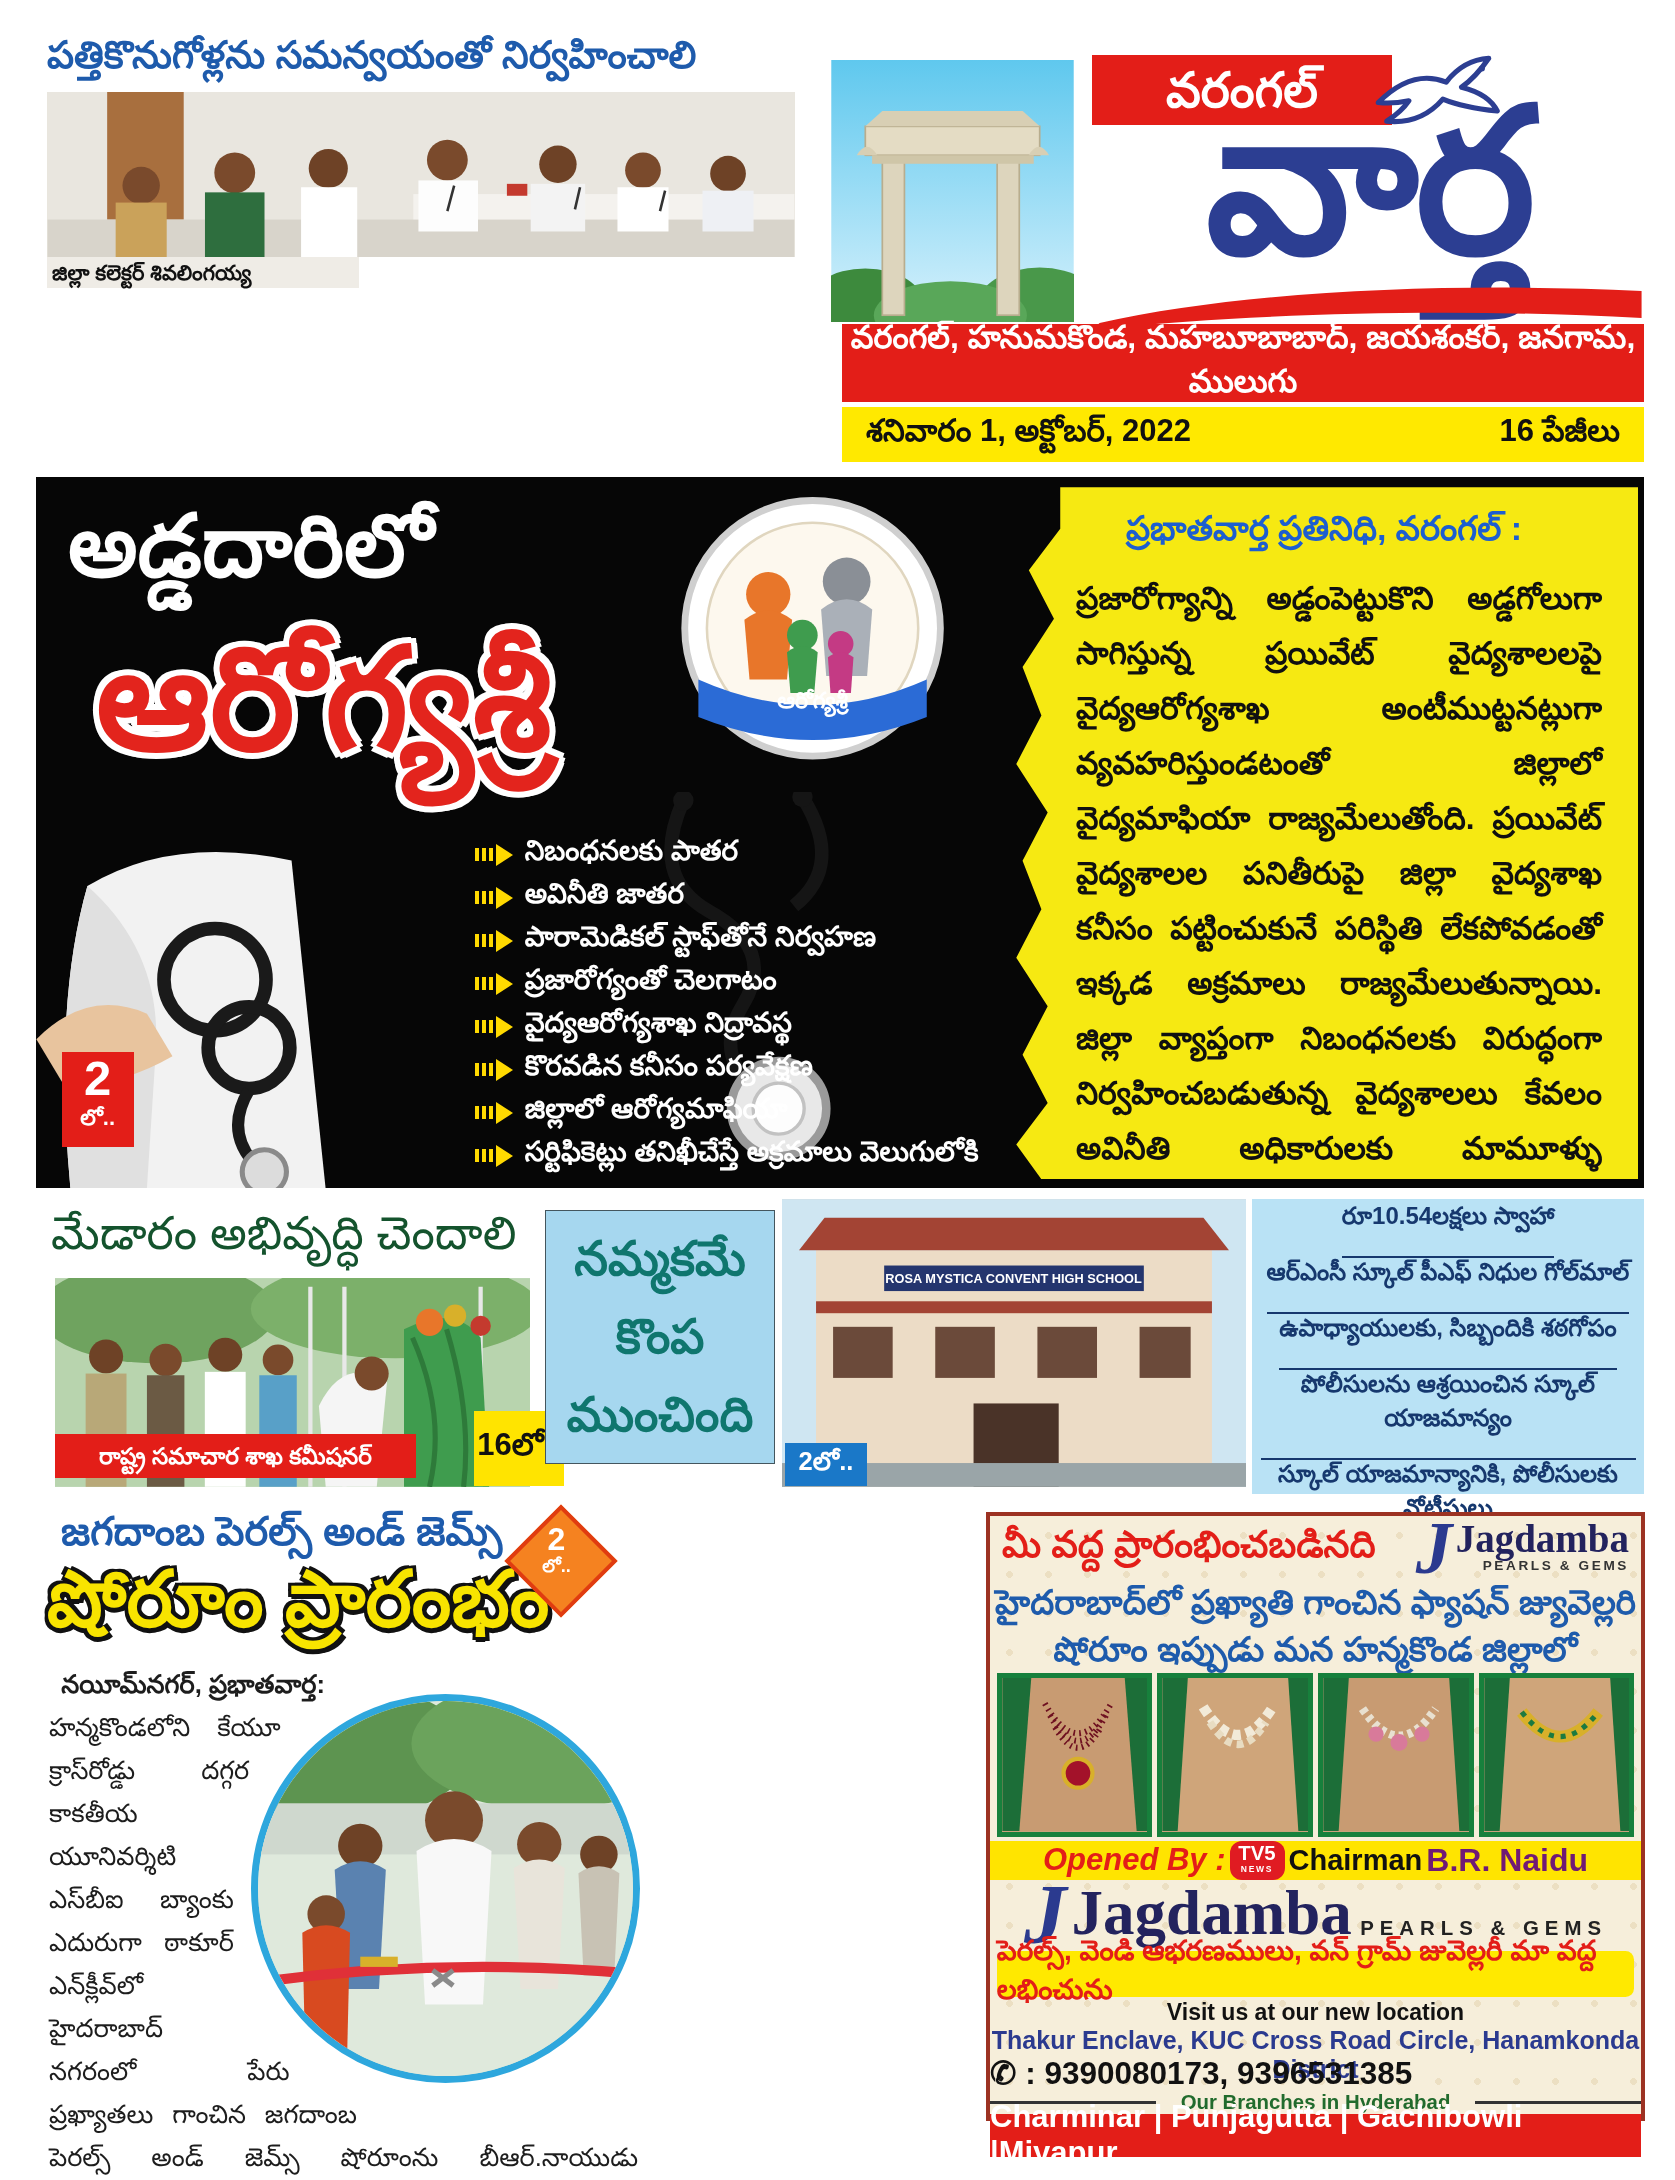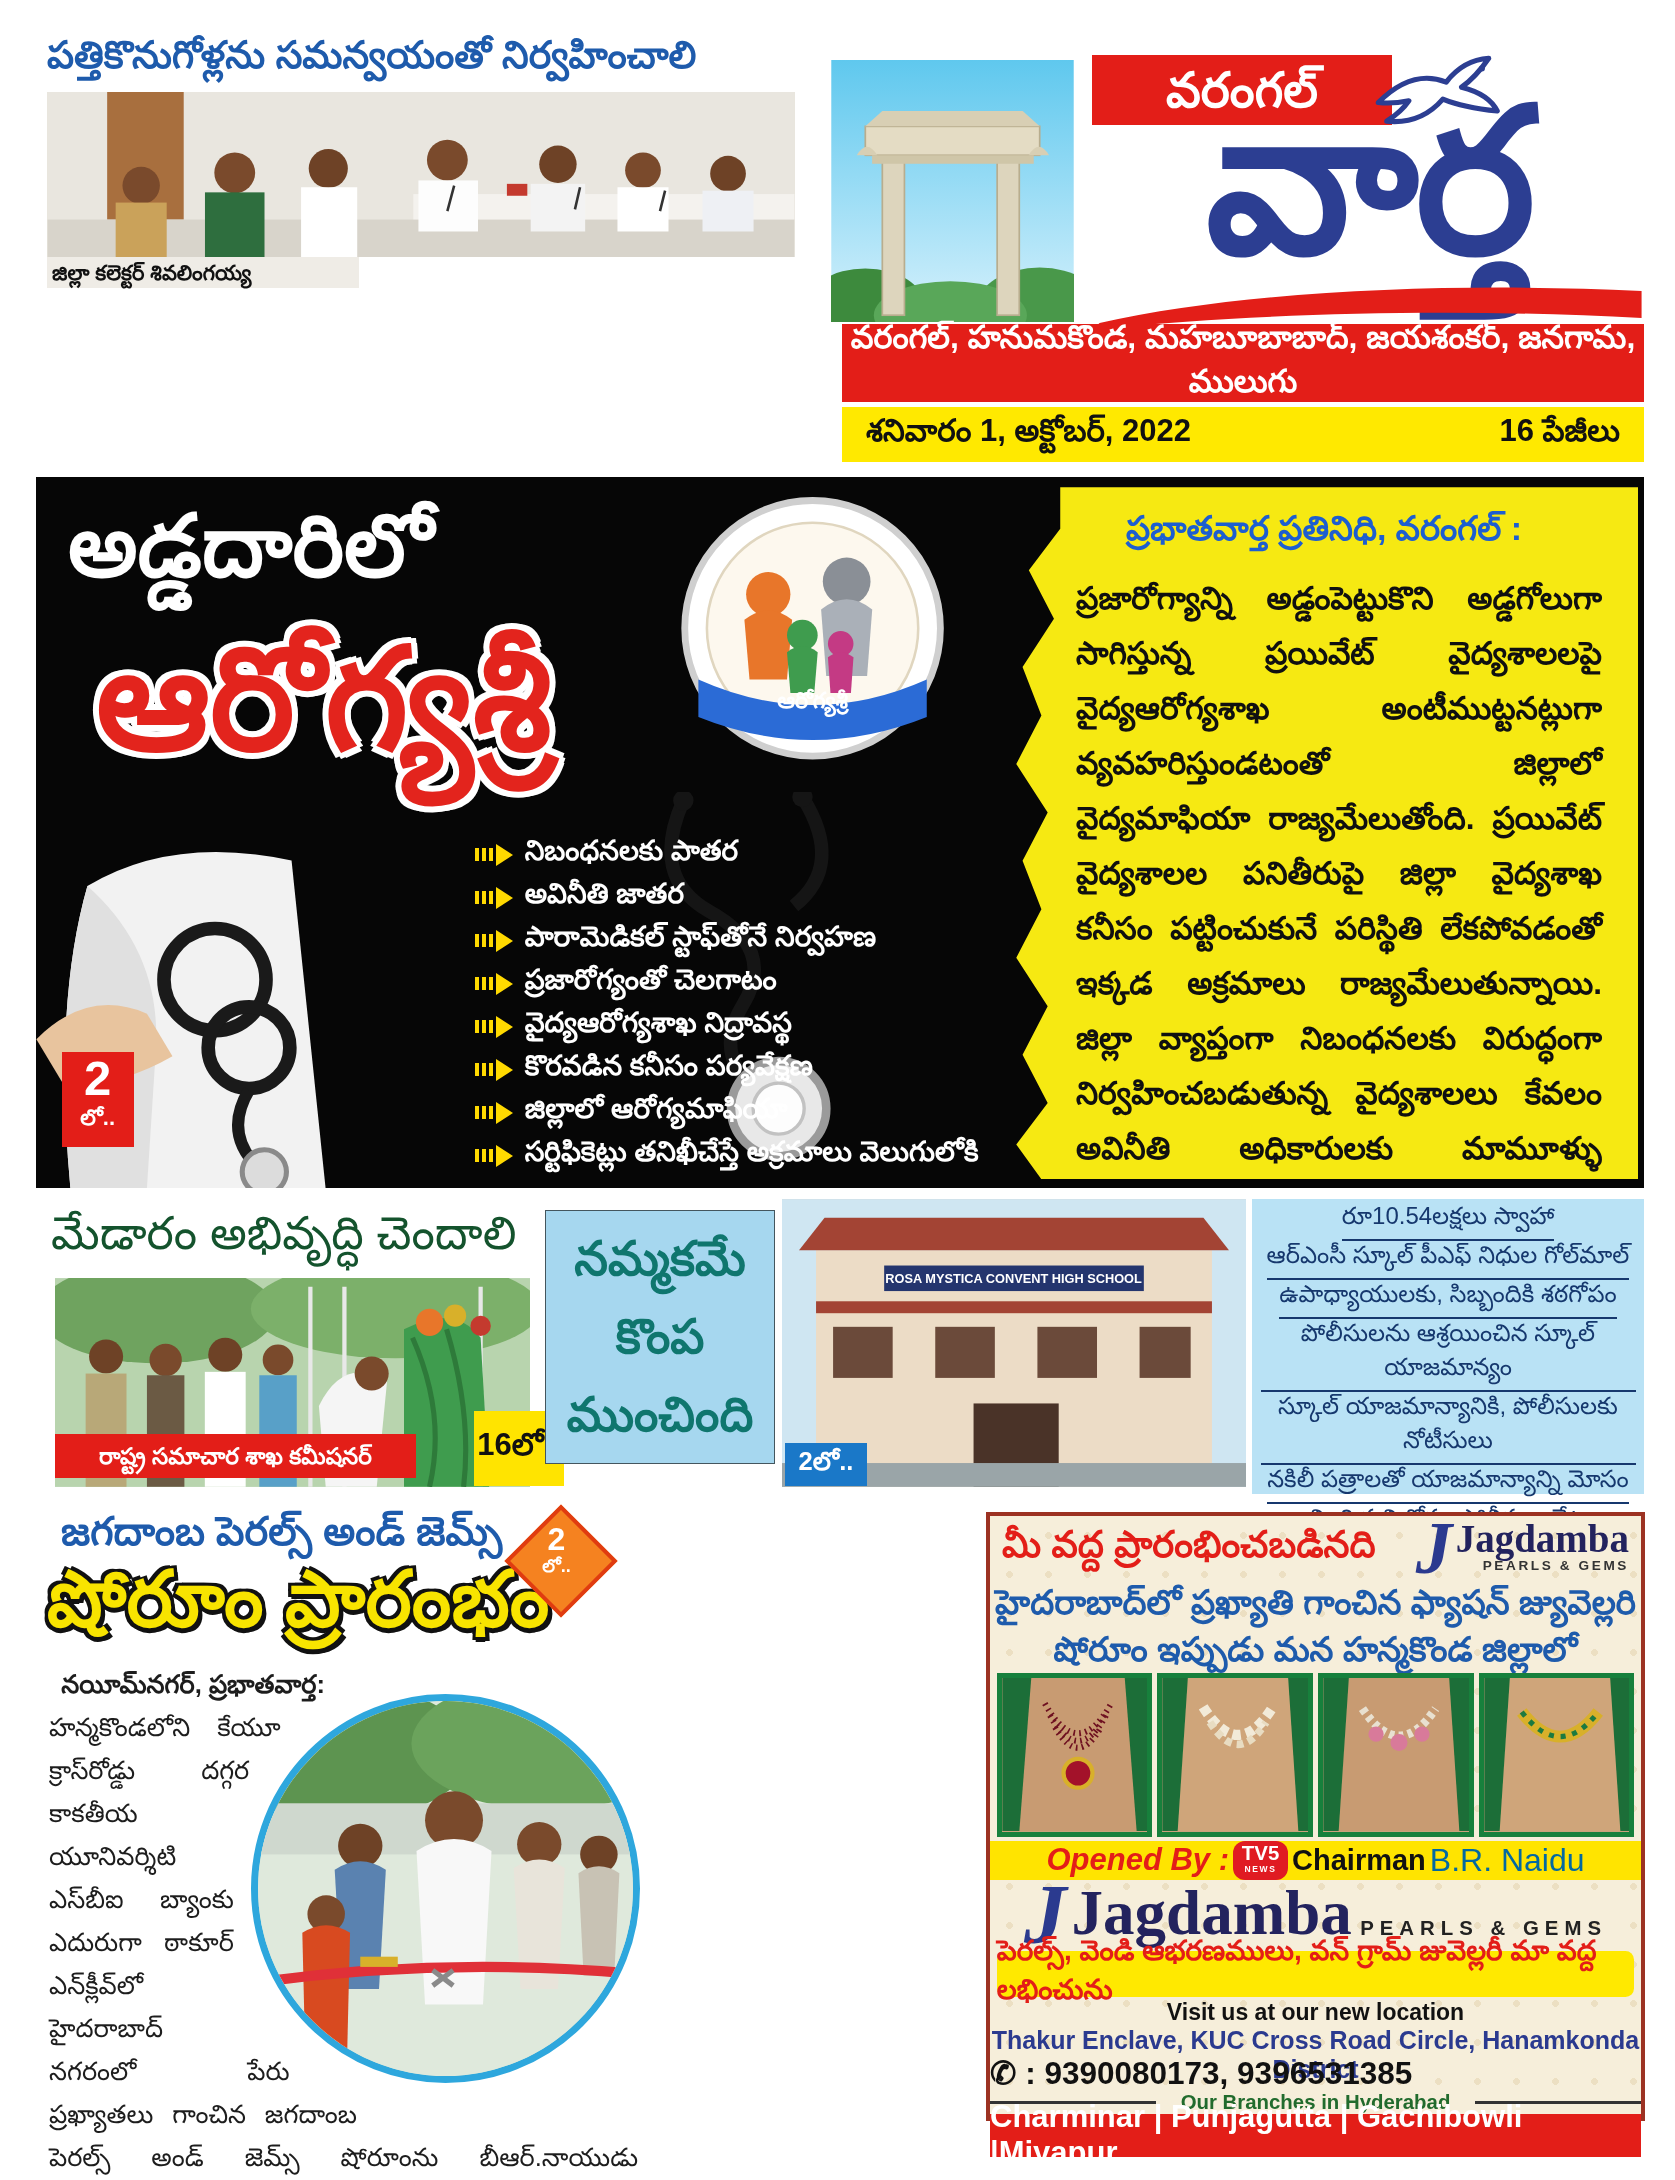--- a/index.html
+++ b/index.html
@@ -63,22 +63,22 @@
 
   
   .bluebox{left:545px;top:1210px;width:228px;height:252px;background:#a6d7ef;border:1.7px solid #44565e;
            display:flex;align-items:center;justify-content:center;text-align:center;
            font-size:48px;font-weight:900;color:#0f766e;line-height:78px}
   .school-photo{left:782px;top:1199px;width:464px;height:288px;overflow:hidden;background:#d9c9b4}
   .badge2blue{left:785px;top:1443px;width:82px;height:43px;background:#1a78c8;color:#fff;
               font-size:25.6px;font-weight:800;display:flex;align-items:center;justify-content:center}
   .pointlist{left:1252px;top:1199px;width:392px;height:295px;background:#b9e2f5;
              display:flex;flex-direction:column;justify-content:space-evenly;padding:3.4px 8.5px;box-sizing:border-box}
-  .pointlist div{color:#16386e;font-size:24px;font-weight:400;text-align:center;
-                 border-bottom:2.6px solid #16386e;padding-bottom:3px;align-self:center}
+  .pointlist div{color:#16386e;font-size:24px;font-weight:700;text-align:center;
+                 border-bottom:2.6px solid #16386e;padding-bottom:20px;align-self:center}
 
   
   .shop-h1{left:61px;top:1509px;width:681px;font-size:40px;font-weight:800;color:#1e5bac}
   .shop-h2{left:47px;top:1554px;width:767px;font-size:78px;font-weight:900;color:#f8e400;
       text-shadow:-3.4px -3.4px 0 #111,3.4px -3.4px 0 #111,-3.4px 3.4px 0 #111,4.3px 4.3px 0 #111,0 5.1px 0 #111}
   .diamond{left:521px;top:1521px;width:72px;height:72px;background:#f58220;border:4.3px solid #e03c10;
            transform:rotate(45deg)}
   .diamond-inner{position:absolute;left:509px;top:1521px;width:95px;height:78px;text-align:center;color:#fff}
   .diamond-inner .n{font-size:32px;font-weight:900;line-height:37px}
   .diamond-inner .s{font-size:18px;font-weight:700;line-height:17px}
@@ -102,21 +102,21 @@
   .ad-logo-sm .sb{font-size:13.6px;letter-spacing:2.6px;color:#333;font-weight:700;text-align:right}
   .ad-r2{height:95px;text-align:center;color:#1e5bac;font-size:34px;font-weight:800;line-height:47px}
   .ad-r3{height:164px;display:flex;gap:5.1px;padding:0 6.8px}
   .thumb{flex:1;border:5.1px solid #17803c;background:#caa37c;overflow:hidden}
   .ad-r4{height:51px;background:#ffe400;display:flex;align-items:center;justify-content:center;gap:4px;margin-top:3.4px}
   .openedby{color:#e31e18;font-size:31px;font-weight:800;font-style:italic}
   .tv5{background:#e01b22;color:#fff;width:55px;height:39px;border-radius:12px;text-align:center}
   .tv5 .t{font-size:20.4px;font-weight:900;line-height:24px}
   .tv5 .u{font-size:8.5px;font-weight:700;line-height:8.5px;letter-spacing:1.7px}
   .chair{font-size:29px;color:#111;font-weight:600}
-  .chairname{font-size:32px;color:#0369a1;font-weight:400}
+  .chairname{font-size:32px;color:#701a75;font-weight:700}
   .ad-r5{height:73px;display:flex;align-items:center;justify-content:center}
   .ad-r5 .j{font-family:"Liberation Serif",serif;font-style:italic;font-size:85px;line-height:68px;
             font-weight:800;color:#2b3a8f;margin-right:5.1px}
   .ad-r5 .nm{font-family:"Liberation Serif",serif;font-size:63px;font-weight:800;color:#23235e;line-height:63px}
   .ad-r5 .sb{font-size:20.4px;letter-spacing:6px;color:#222;font-weight:700;margin:29px 0 0 8.5px}
   .ad-r6{height:46px;background:#ffe900;border-radius:8.5px;margin:3.4px 6.8px 0 6.8px;display:flex;
          align-items:center;justify-content:center;color:#e31e18;font-size:28px;font-weight:900}
   .ad-r7{height:27px;text-align:center;font-size:23px;font-weight:800;color:#111;margin-top:1.7px}
   .ad-r8{height:29px;text-align:center;font-size:25px;font-weight:800;color:#2b3a8f}
   .ad-r9{height:36px;text-align:left;font-size:31.5px;font-weight:900;color:#111}

